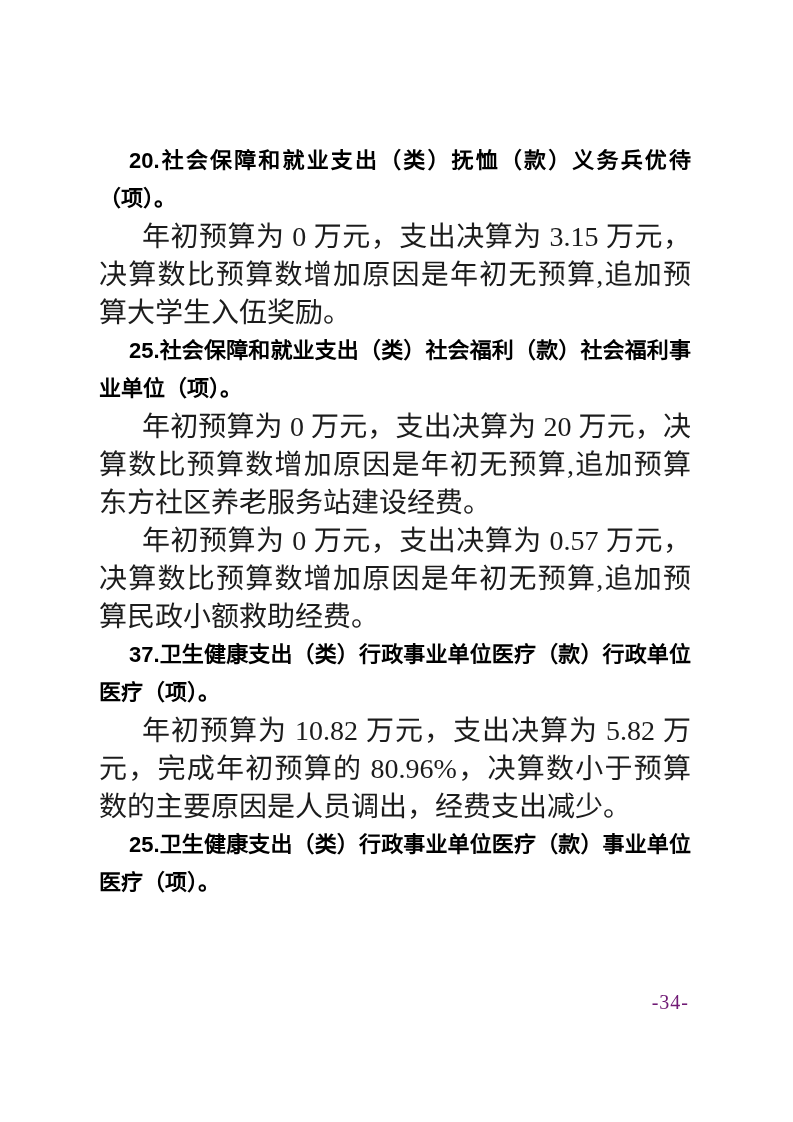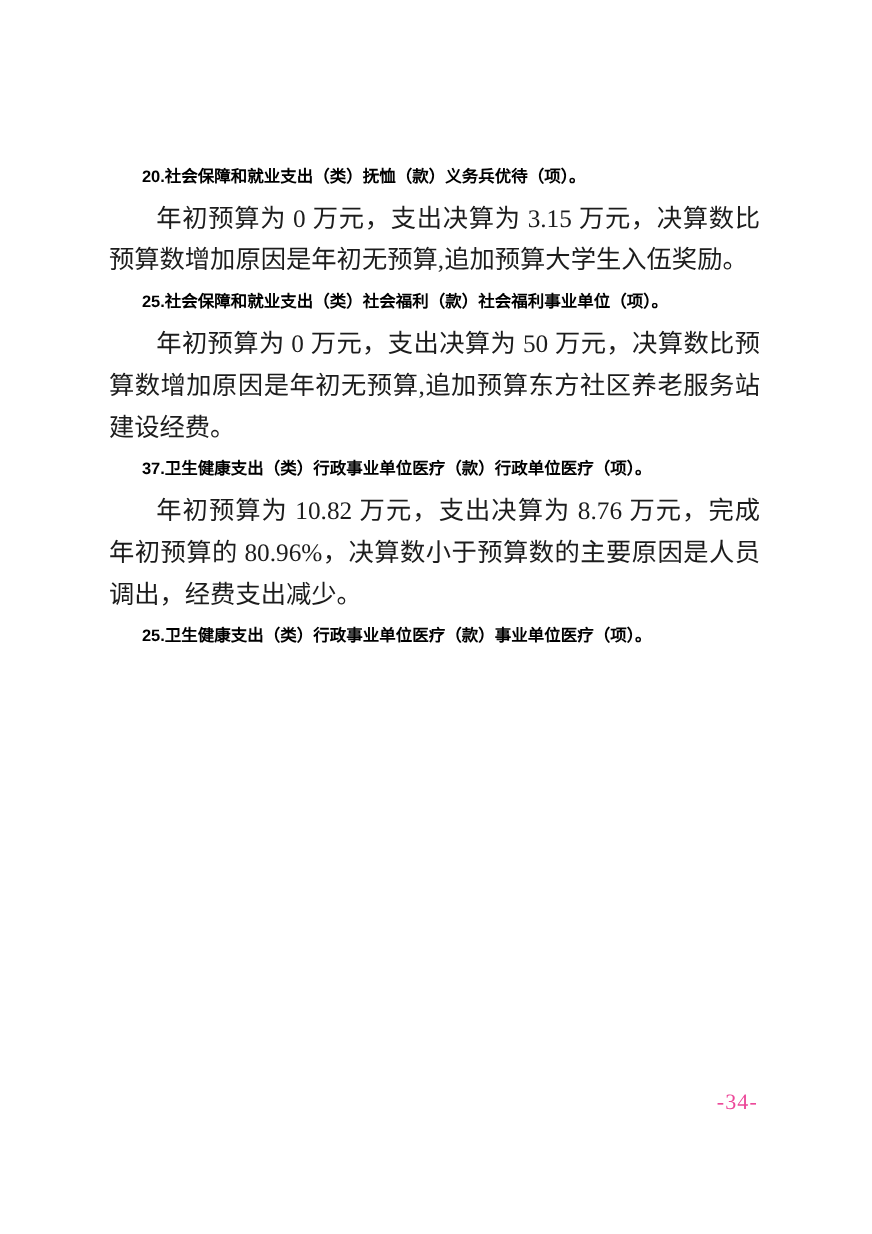--- a/index.html
+++ b/index.html
@@ -23,67 +23,68 @@
     width: 592px;
   }
   .content p {
     margin: 0;
     padding: 0;
     text-align: justify;
   }
   .sec-heading {
     font-family: "Liberation Sans", sans-serif;
     font-weight: 700;
-    font-size: 15px;
+    font-size: 22px;
     line-height: 38px;
     text-indent: 30px;
     color: #000000;
   }
   .sec-body {
     font-family: "Liberation Serif", serif;
     font-weight: 400;
-    font-size: 23px;
+    font-size: 28px;
     line-height: 38px;
     text-indent: 43px;
     color: #1c1c1c;
   }
   .page-number {
     position: absolute;
     top: 991px;
     right: 104px;
     font-family: "Liberation Serif", serif;
     font-size: 20px;
     line-height: 22px;
     letter-spacing: 1px;
-    color: #ec4899;
+    color: #701a75;
   }
 </style>
 </head>
 <body>
 
 <div class="page">
   <main class="content">
 
     <section>
       <p class="sec-heading">20.社会保障和就业支出（类）抚恤（款）义务兵优待（项）。</p>
       <p class="sec-body">年初预算为 0 万元，支出决算为 3.15 万元，决算数比预算数增加原因是年初无预算,追加预算大学生入伍奖励。</p>
     </section>
 
     <section>
       <p class="sec-heading">25.社会保障和就业支出（类）社会福利（款）社会福利事业单位（项）。</p>
-      <p class="sec-body">年初预算为 0 万元，支出决算为 50 万元，决算数比预算数增加原因是年初无预算,追加预算东方社区养老服务站建设经费。</p>
+      <p class="sec-body">年初预算为 0 万元，支出决算为 20 万元，决算数比预算数增加原因是年初无预算,追加预算东方社区养老服务站建设经费。</p>
     </section>
 
     <section>
+      <p class="sec-body">年初预算为 0 万元，支出决算为 0.57 万元，决算数比预算数增加原因是年初无预算,追加预算民政小额救助经费。</p>
     </section>
 
 
     <section>
       <p class="sec-heading">37.卫生健康支出（类）行政事业单位医疗（款）行政单位医疗（项）。</p>
-      <p class="sec-body">年初预算为 10.82 万元，支出决算为 8.76 万元，完成年初预算的 80.96%，决算数小于预算数的主要原因是人员调出，经费支出减少。</p>
+      <p class="sec-body">年初预算为 10.82 万元，支出决算为 5.82 万元，完成年初预算的 80.96%，决算数小于预算数的主要原因是人员调出，经费支出减少。</p>
     </section>
 
     <section>
       <p class="sec-heading">25.卫生健康支出（类）行政事业单位医疗（款）事业单位医疗（项）。</p>
     </section>
 
   </main>
 
   <div class="page-number">-34-</div>
 </div>

